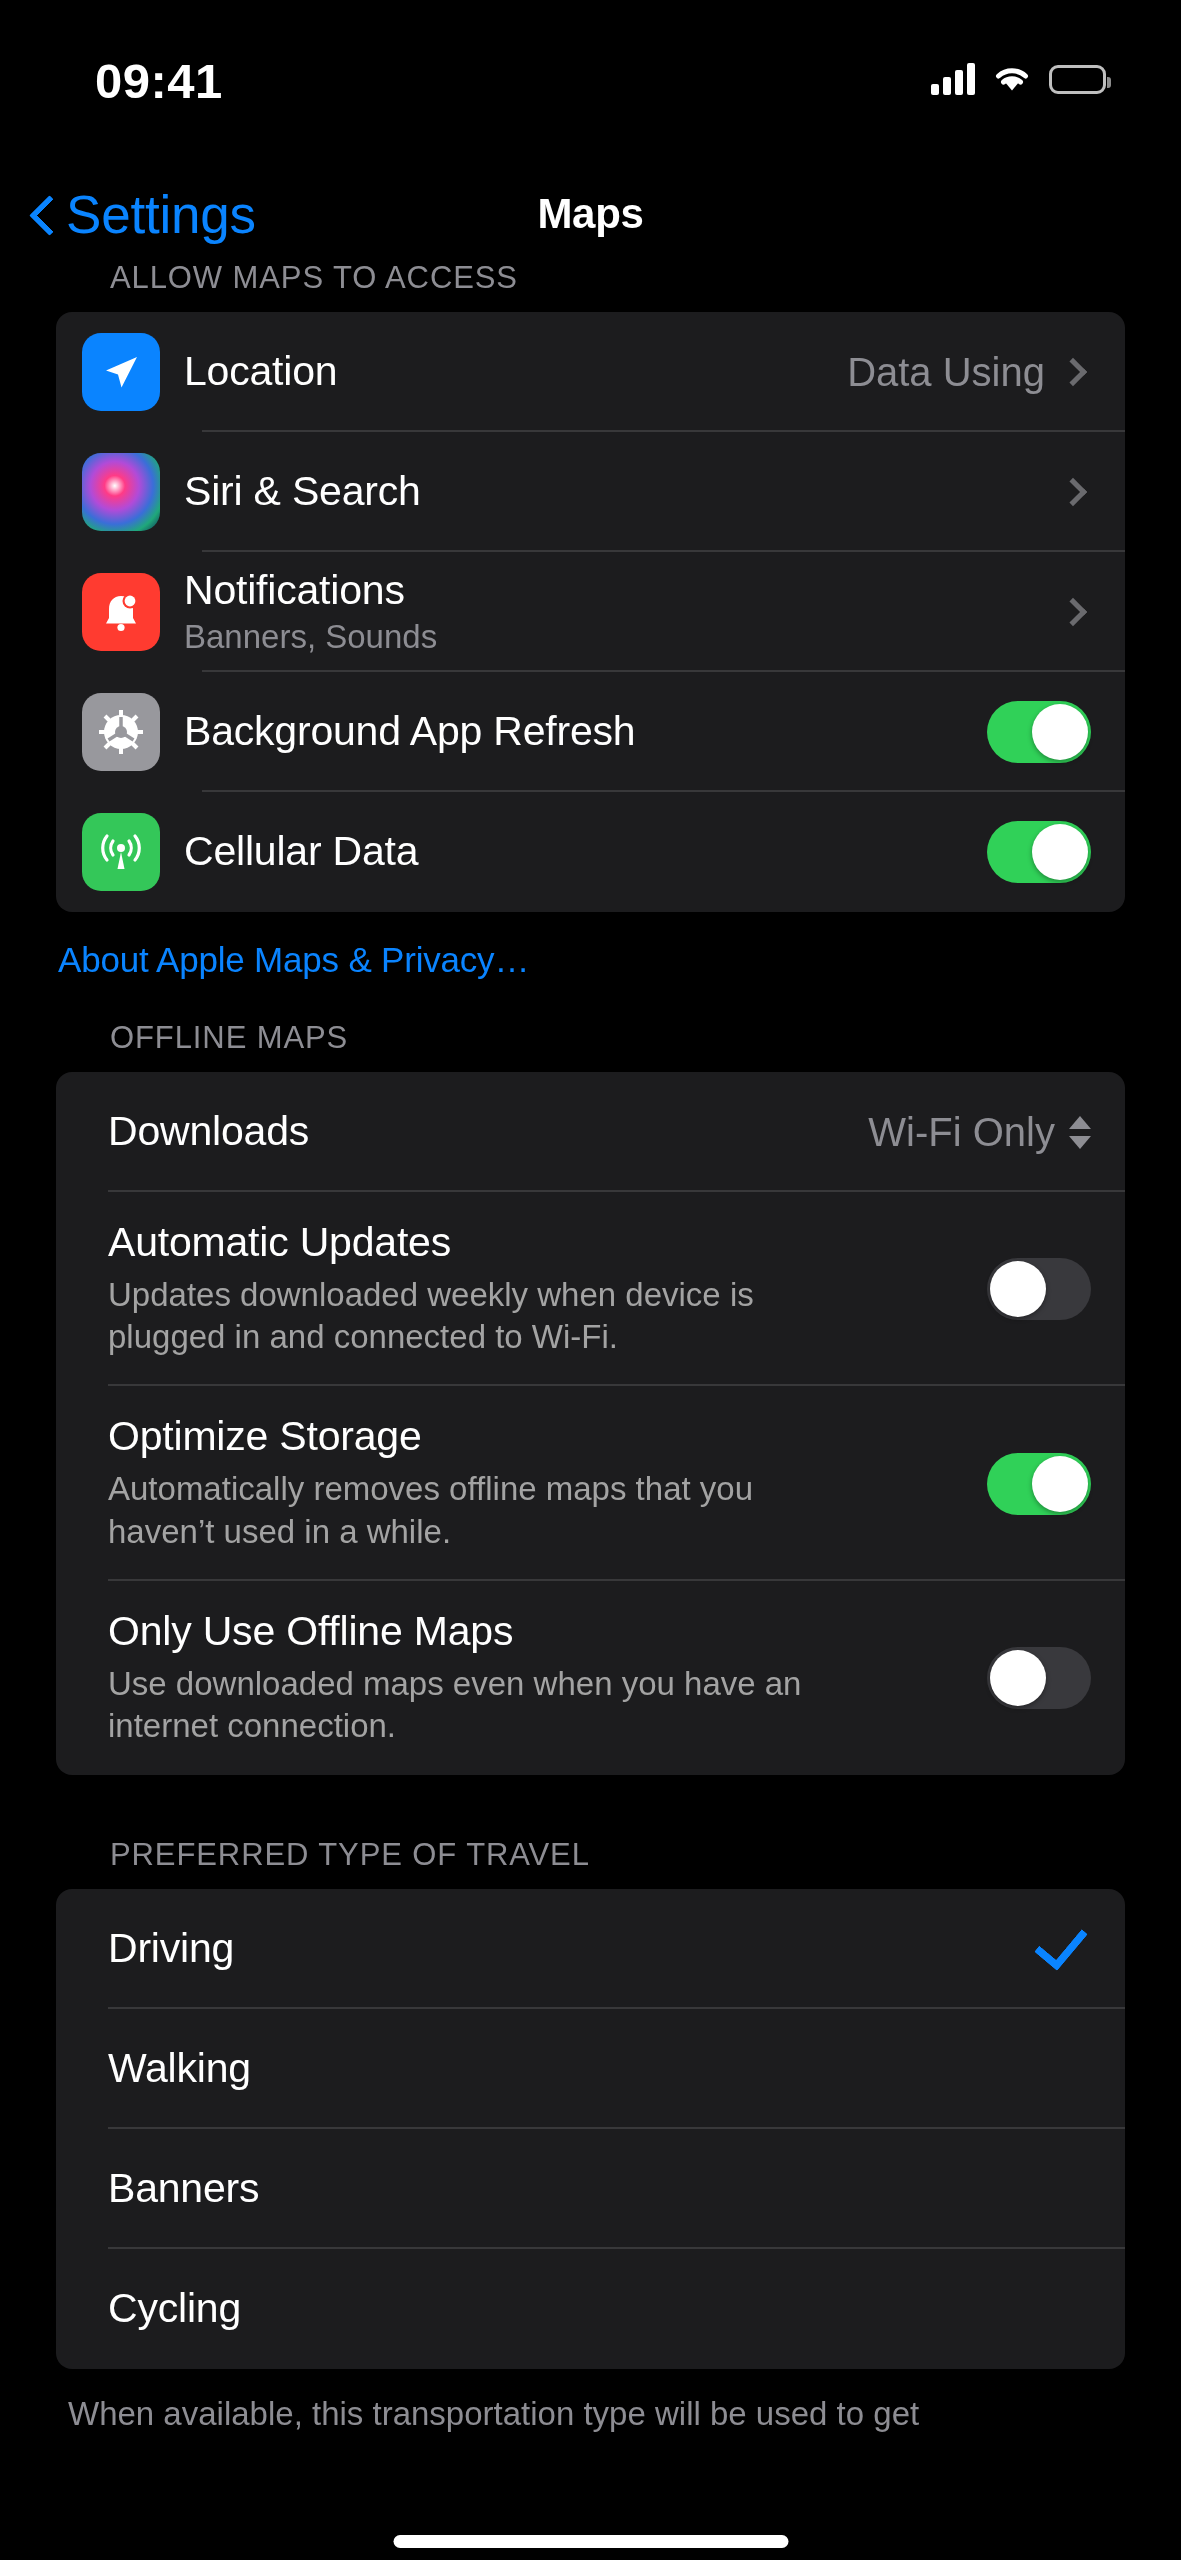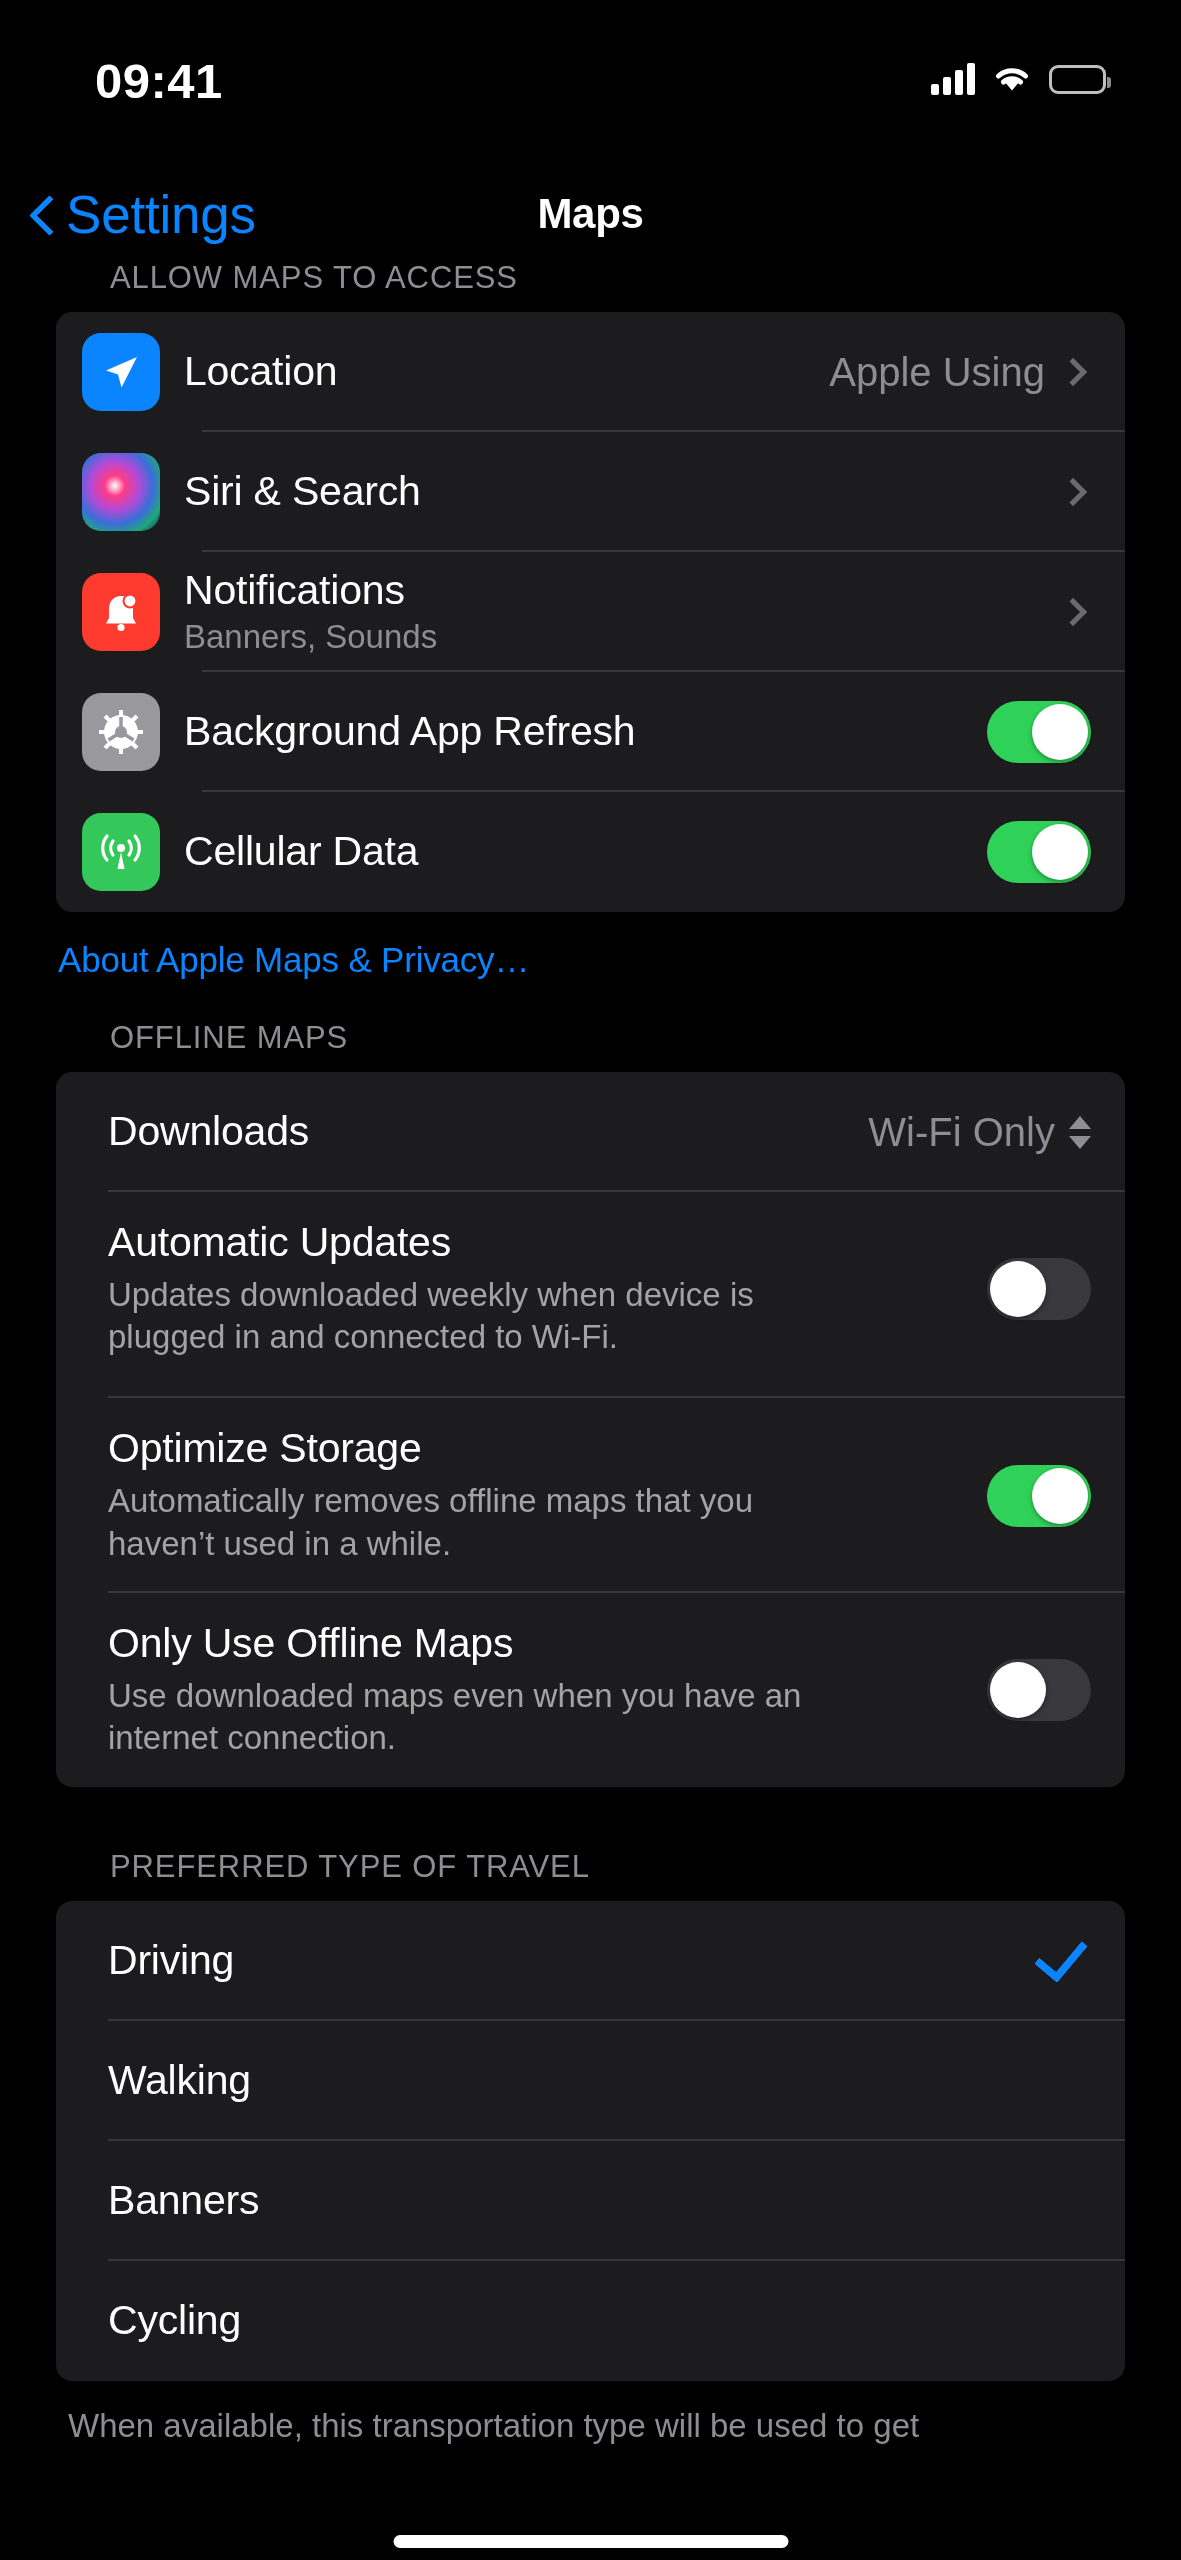--- a/index.html
+++ b/index.html
@@ -195,21 +195,21 @@
 
       <div class="row">
         <span class="app-icon icon-location">
           <svg width="48" height="48" viewBox="0 0 48 48">
             <path d="M40 9 L9 22.5 L21 26.5 L24.5 39.5 Z" fill="#fff"></path>
           </svg>
         </span>
         <span class="row-text">
           <span class="row-title">Location</span>
         </span>
-        <span class="row-value">Apple Using</span>
+        <span class="row-value">Data Using</span>
         <span class="chevron"></span>
         <span class="sep"></span>
       </div>
 
       <div class="row">
         <span class="app-icon icon-siri"></span>
         <span class="row-text">
           <span class="row-title">Siri &amp; Search</span>
         </span>
         <span class="chevron"></span>
@@ -297,21 +297,21 @@
           <span class="row-title">Downloads</span>
         </span>
         <span class="row-value" style="margin-right:0;">Wi-Fi Only</span>
         <span class="updown">
             <span class="up"></span>
             <span class="dn"></span>
           </span>
         <span class="sep inset-plain"></span>
       </div>
 
-      <div class="row plain" style="padding-top:28px;padding-bottom:40px;">
+      <div class="row plain" style="padding-top:28px;padding-bottom:28px;">
         <span class="row-text">
           <span class="row-title">Automatic Updates</span>
           <span class="row-desc">Updates downloaded weekly when device is plugged in and connected to Wi-Fi.</span>
         </span>
         <span class="toggle">
             <span class="knob"></span>
           </span>
         <span class="sep inset-plain"></span>
       </div>
 

